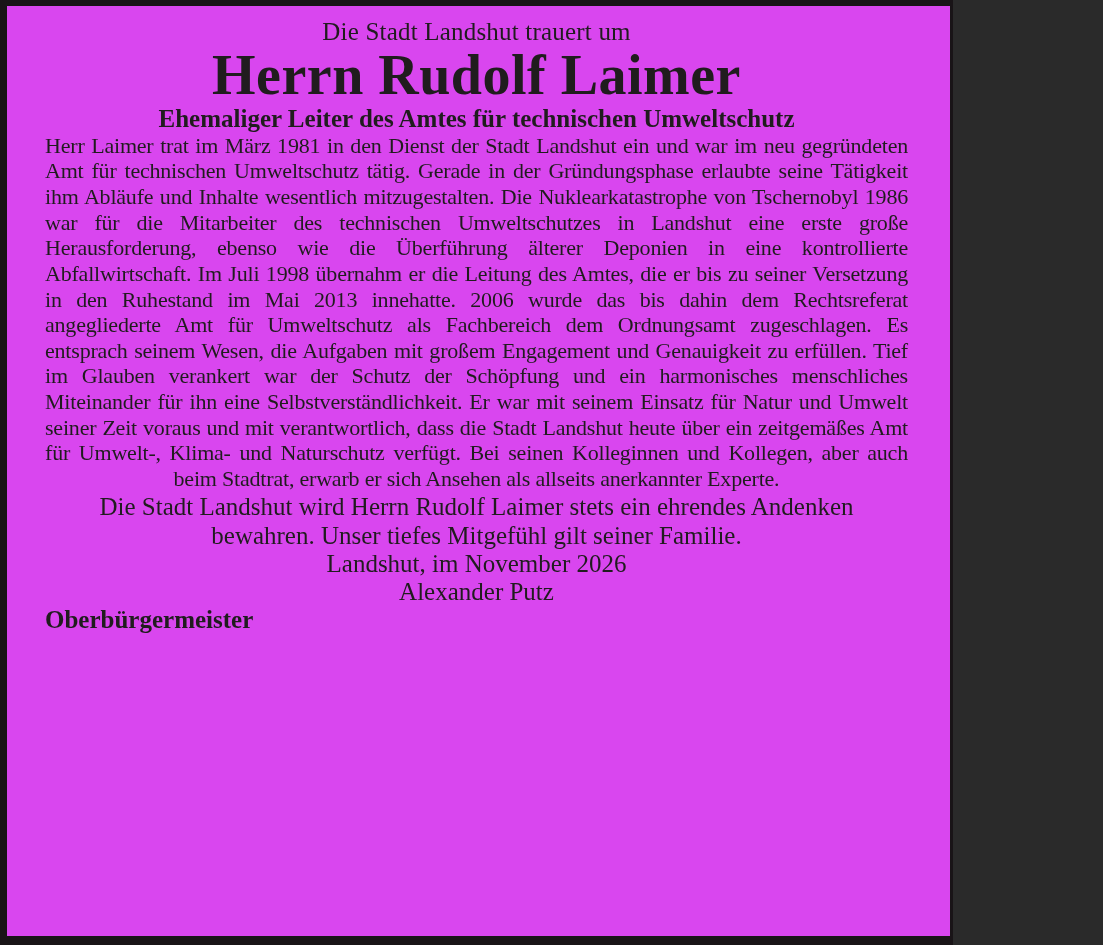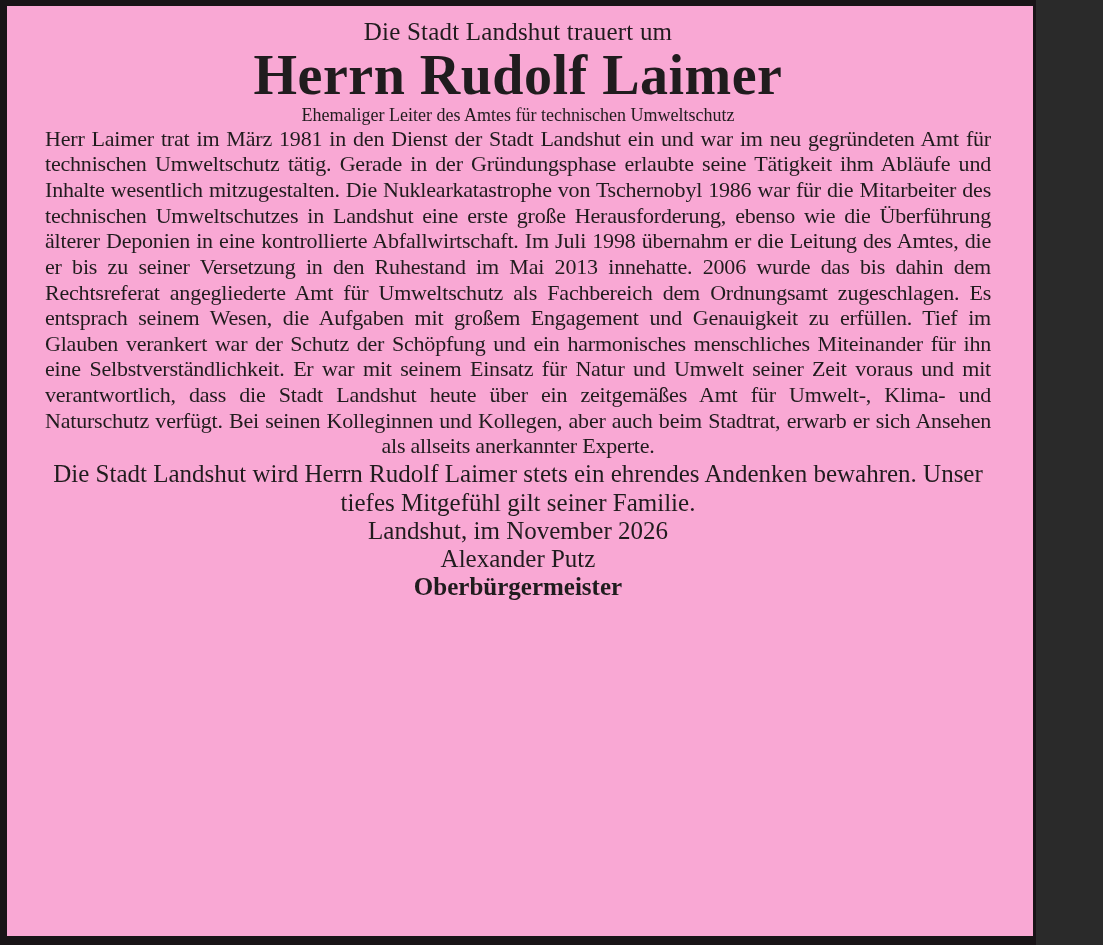--- a/index.html
+++ b/index.html
@@ -2,24 +2,24 @@
 <html lang="de"><head>
 <meta charset="utf-8">
 <style>
   html, body {
     margin: 0;
     padding: 0;
     background: #2a2a2a;
   }
   .notice {
     position: relative;
-    width: 1036px;
+    width: 953px;
     height: 945px;
     box-sizing: border-box;
-    background: #f9a8d4;
+    background: #d946ef;
     border-style: solid;
     border-color: #191417;
     border-width: 6px 3px 9px 7px;
     padding: 12px 42px 0 38px;
     font-family: "Liberation Serif", "DejaVu Serif", serif;
     color: #201c1e;
     overflow: hidden;
   }
   .notice p, .notice h1, .notice h2 {
     margin: 0;
@@ -33,22 +33,22 @@
   .title {
     margin-top: 10px;
     font-size: 56px;
     line-height: 1.05;
     font-weight: bold;
     text-align: center;
     letter-spacing: 0.5px;
   }
   .subtitle {
     margin-top: 12px;
-    font-size: 18px;
-    font-weight: normal;
+    font-size: 25px;
+    font-weight: bold;
     text-align: center;
   }
   .intro {
     margin-top: 24px;
     font-size: 25px;
     line-height: 1.16;
     text-align: center;
   }
   .body-par {
     margin-top: 9px;
@@ -74,21 +74,20 @@
   .sig-name {
     margin-top: 20px;
     font-size: 25px;
     font-weight: normal;
     text-align: center;
   }
   .sig-title {
     margin-top: 9px;
     font-size: 25px;
     font-weight: bold;
-    text-align: center;
   }
 </style>
 </head>
 <body>
 
 <div class="notice">
   <p class="eyebrow">Die Stadt Landshut trauert um</p>
 
   <h1 class="title">Herrn Rudolf Laimer</h1>
 

